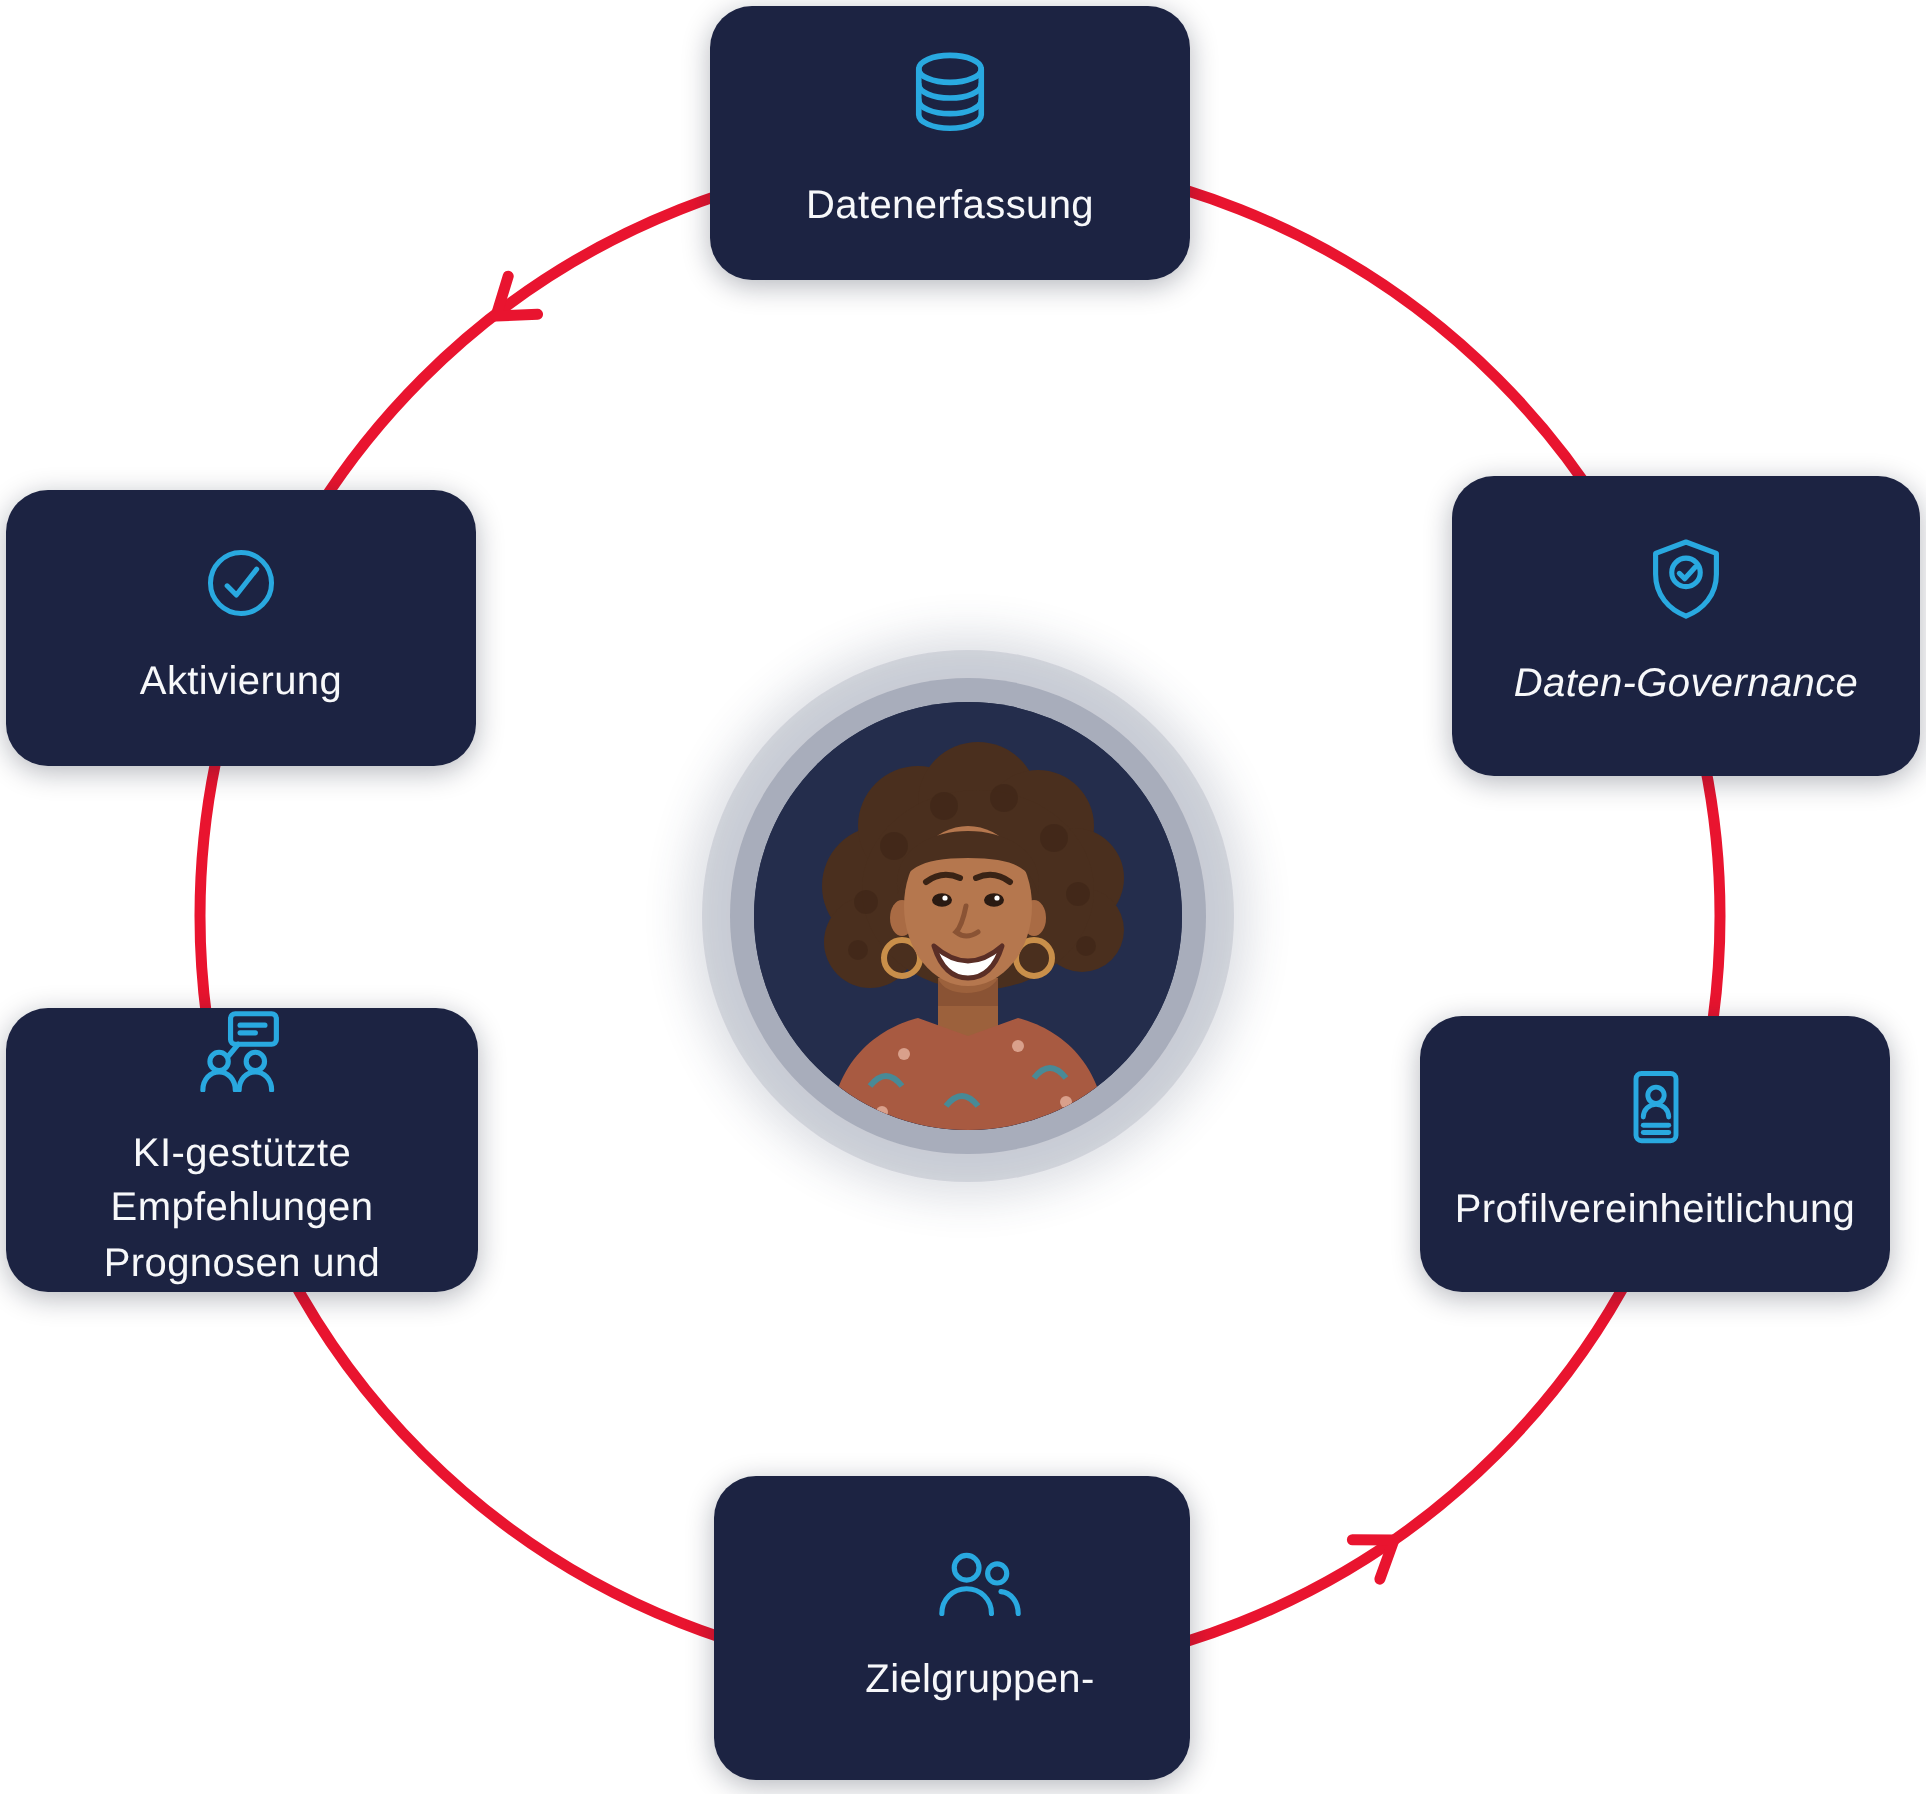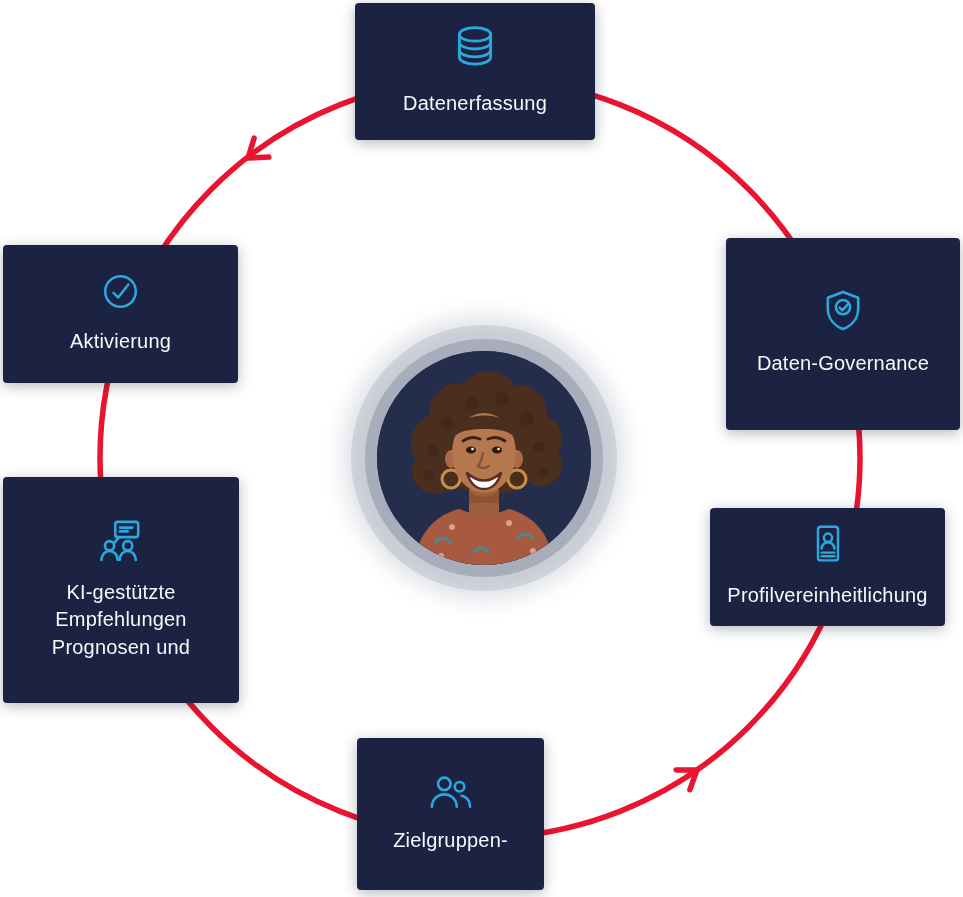--- a/index.html
+++ b/index.html
@@ -14,34 +14,34 @@
   #cycle-arrows .head{fill:none;stroke:var(--arrow-red,#E9142F);stroke-width:5.5;stroke-linecap:round;stroke-linejoin:round;}
   
   .avatar{
     position:absolute;left:377px;top:351px;width:214px;height:214px;border-radius:50%;
     z-index:1;background:var(--avatar-bg,#242D4C);
     box-shadow:0 0 0 12px rgba(52,62,96,0.22),0 0 0 26px rgba(52,62,96,0.12),0 0 22px 34px rgba(52,62,96,0.16);
   }
   .avatar svg{display:block;width:214px;height:214px;}
   
   .node{
-    position:absolute;z-index:2;border-radius:4px;
+    position:absolute;z-index:2;border-radius:21px;
     background:var(--card-bg,#1C2342);color:var(--label-text,#F7F8FA);
     display:flex;flex-direction:column;align-items:center;justify-content:center;
     text-align:center;font-size:20px;line-height:1.38;letter-spacing:.2px;
     box-shadow:0 3px 14px rgba(10,15,35,0.30);
   }
   .node .icon{color:var(--icon-accent,#29A9E0);margin-bottom:18px;}
   .node .icon svg{display:block;}
   .node .ln{display:block;}
   #node-datenerfassung{left:355px;top:3px;width:240px;height:137px;}
-  #node-governance{left:726px;top:238px;width:234px;height:192px;}
-  #node-profil{left:710px;top:508px;width:235px;height:118px;}
-  #node-zielgruppen{left:357px;top:738px;width:187px;height:152px;}
-  #node-ki{left:3px;top:477px;width:236px;height:226px;align-items:center;}
+  #node-governance{left:726px;top:238px;width:234px;height:150px;font-style:italic;}
+  #node-profil{left:710px;top:508px;width:235px;height:138px;}
+  #node-zielgruppen{left:357px;top:738px;width:210px;height:152px;padding-left:28px;}
+  #node-ki{left:3px;top:504px;width:236px;height:142px;align-items:center;}
   #node-aktivierung{left:3px;top:245px;width:235px;height:138px;}
   .icon-stroke{fill:none;stroke:currentColor;stroke-width:2.7;stroke-linecap:round;stroke-linejoin:round;}
 </style>
 </head>
 <body>
 
 <div class="canvas">
 
   <svg id="cycle-arrows" width="963" height="897" viewBox="0 0 963 897">
     <circle class="stroke" cx="480" cy="458" r="380"></circle>

